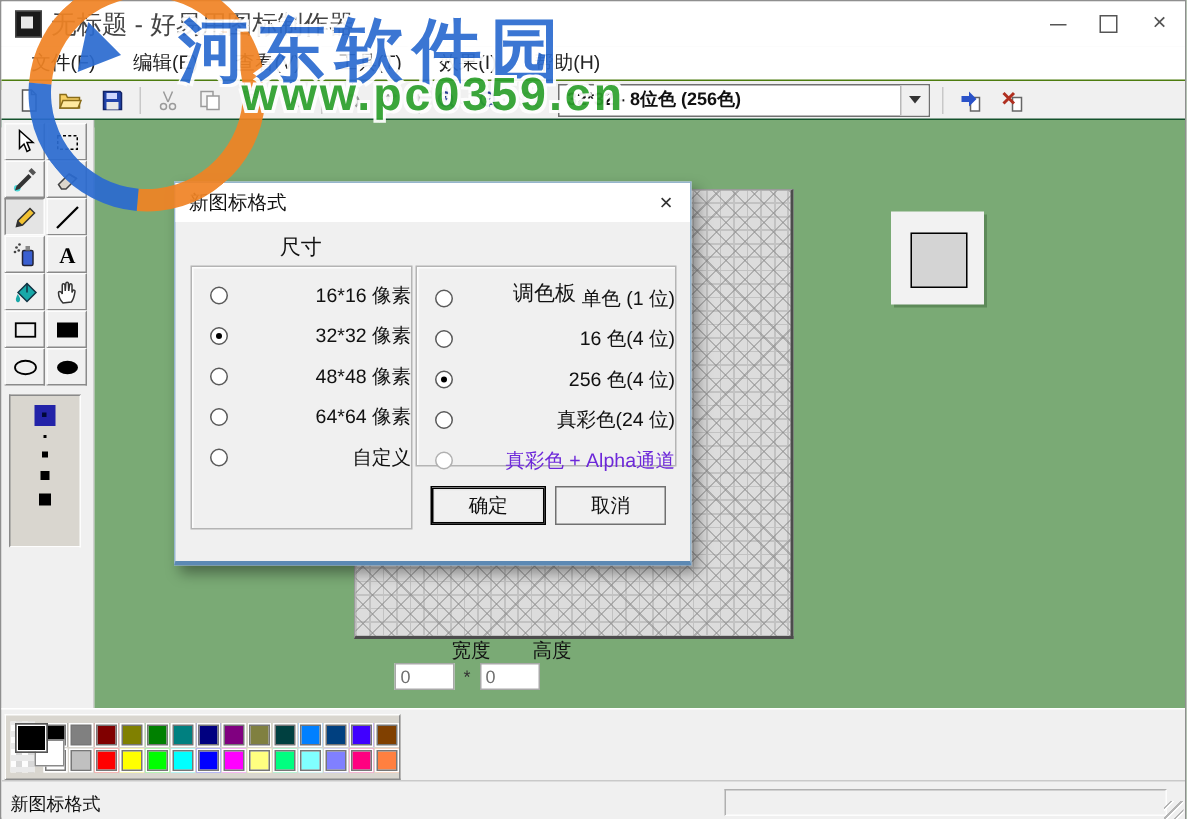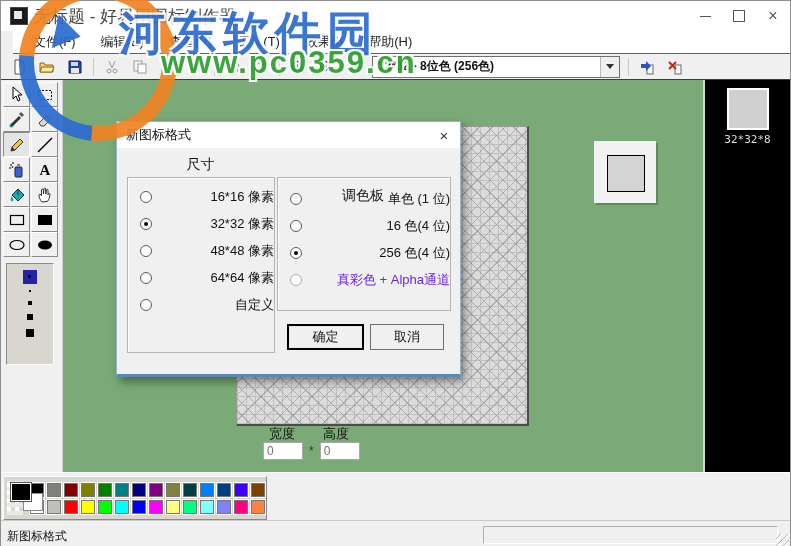--- a/index.html
+++ b/index.html
@@ -11,21 +11,21 @@
   .app-icon{width:16px;height:16px;margin:0 6px 0 9px;background:#1a1a1a;border:1px solid #444;display:inline-block;position:relative;}
   .app-icon::after{content:"";position:absolute;left:3px;top:3px;width:8px;height:8px;background:#e8e8e8;}
   .title-text{font-size:17px;color:#444;}
   .win-controls{margin-left:auto;display:flex;height:100%;}
   .win-btn{width:34px;height:100%;display:flex;align-items:center;justify-content:center;color:#555;}
   .glyph-min{width:11px;height:1px;background:#555;display:block;}
   .glyph-max{width:10px;height:10px;border:1px solid #555;display:block;}
   .glyph-close{font-size:16px;line-height:1;color:#555;}
 
   
-  .menubar{position:absolute;left:0;top:30px;right:0;height:22px;background:#fff;display:flex;align-items:center;padding-left:10px;border-bottom:7px solid #4d7c0f;margin-left:12px;}
+  .menubar{position:absolute;left:0;top:30px;right:0;height:22px;background:#fff;display:flex;align-items:center;padding-left:10px;border-bottom:7px solid #4d7c0f;}
   .menu-item{font-size:13px;color:#222;padding:2px 10px;margin-right:5px;}
 
   
   .toolbar{position:absolute;left:0;top:53px;right:0;height:25px;background:#f0f0f0;display:flex;align-items:center;padding-left:4px;border-bottom:6px solid #14532d;}
   .tb-btn{width:26px;height:22px;display:flex;align-items:center;justify-content:center;border:1px solid transparent;}
   .tb-sep{width:1px;height:18px;background:#c8c8c8;margin:0 4px;}
   .combo{width:246px;height:20px;background:#fff;border:1px solid #707070;display:flex;align-items:center;margin-left:4px;position:relative;}
   .combo-text{font-size:12px;font-weight:bold;color:#111;padding-left:5px;flex:1;white-space:nowrap;}
   .combo-arrow{width:18px;height:100%;border-left:1px solid #b8b8b8;background:#f0f0f0;display:flex;align-items:center;justify-content:center;}
   .combo-arrow::after{content:"";border:4px solid transparent;border-top:5px solid #333;margin-top:4px;}
@@ -332,24 +332,20 @@
       </div>
     </div>
 
     <div class="canvas">
       <div class="pixel-grid"></div>
       <div class="preview-box">
         <div class="preview-inner"></div>
       </div>
     </div>
 
-    <div class="right-panel">
-      <div class="thumb"></div>
-      <div class="thumb-label">32*32*8</div>
-    </div>
   </div>
 
   <div class="palette-bar">
     <div class="palette-panel">
       <div class="fgbg">
         <div class="bg-swatch"></div>
         <div class="fg-swatch"></div>
       </div>
       <div class="palette-grid" id="paletteGrid">
           <div class="swatch" style="background: rgb(0, 0, 0); grid-area: 1 / 1;"></div>
@@ -417,21 +413,21 @@
             <span class="radio-outer"></span>
             <span class="radio-label">64*64 像素</span>
           </div>
           <div class="radio-row">
             <span class="radio-outer"></span>
             <span class="radio-label">自定义</span>
           </div>
         </div>
     </div>
     <div class="dim-labels">
-      <span style="margin-right:28px;">宽度</span>
+      <span style="margin-right:28px;margin-left:32px;">宽度</span>
       <span>高度</span>
     </div>
     <div class="dim-inputs">
       <div class="dim-input">0</div>
       <span class="dim-times">*</span>
       <div class="dim-input">0</div>
     </div>
 
     <div class="group-title" style="left:160px;top:34px;width:172px;margin-top:31px;">调色板</div>
     <div class="groupbox" style="left:160px;top:55px;width:172px;height:132px;">
@@ -440,20 +436,24 @@
             <span class="radio-outer"></span>
             <span class="radio-label">单色 (1 位)</span>
           </div>
           <div class="radio-row">
             <span class="radio-outer"></span>
             <span class="radio-label">16 色(4 位)</span>
           </div>
           <div class="radio-row selected">
             <span class="radio-outer"></span>
             <span class="radio-label">256 色(4 位)</span>
+          </div>
+          <div class="radio-row">
+            <span class="radio-outer"></span>
+            <span class="radio-label">真彩色(24 位)</span>
           </div>
           <div class="radio-row disabled">
             <span class="radio-outer"></span>
             <span class="radio-label">真彩色 + Alpha通道</span>
           </div>
         </div>
     </div>
 
     <div class="dlg-btn default" style="left:170px;top:202px;">确定</div>
     <div class="dlg-btn" style="left:253px;top:202px;width:72px;">取消</div>

